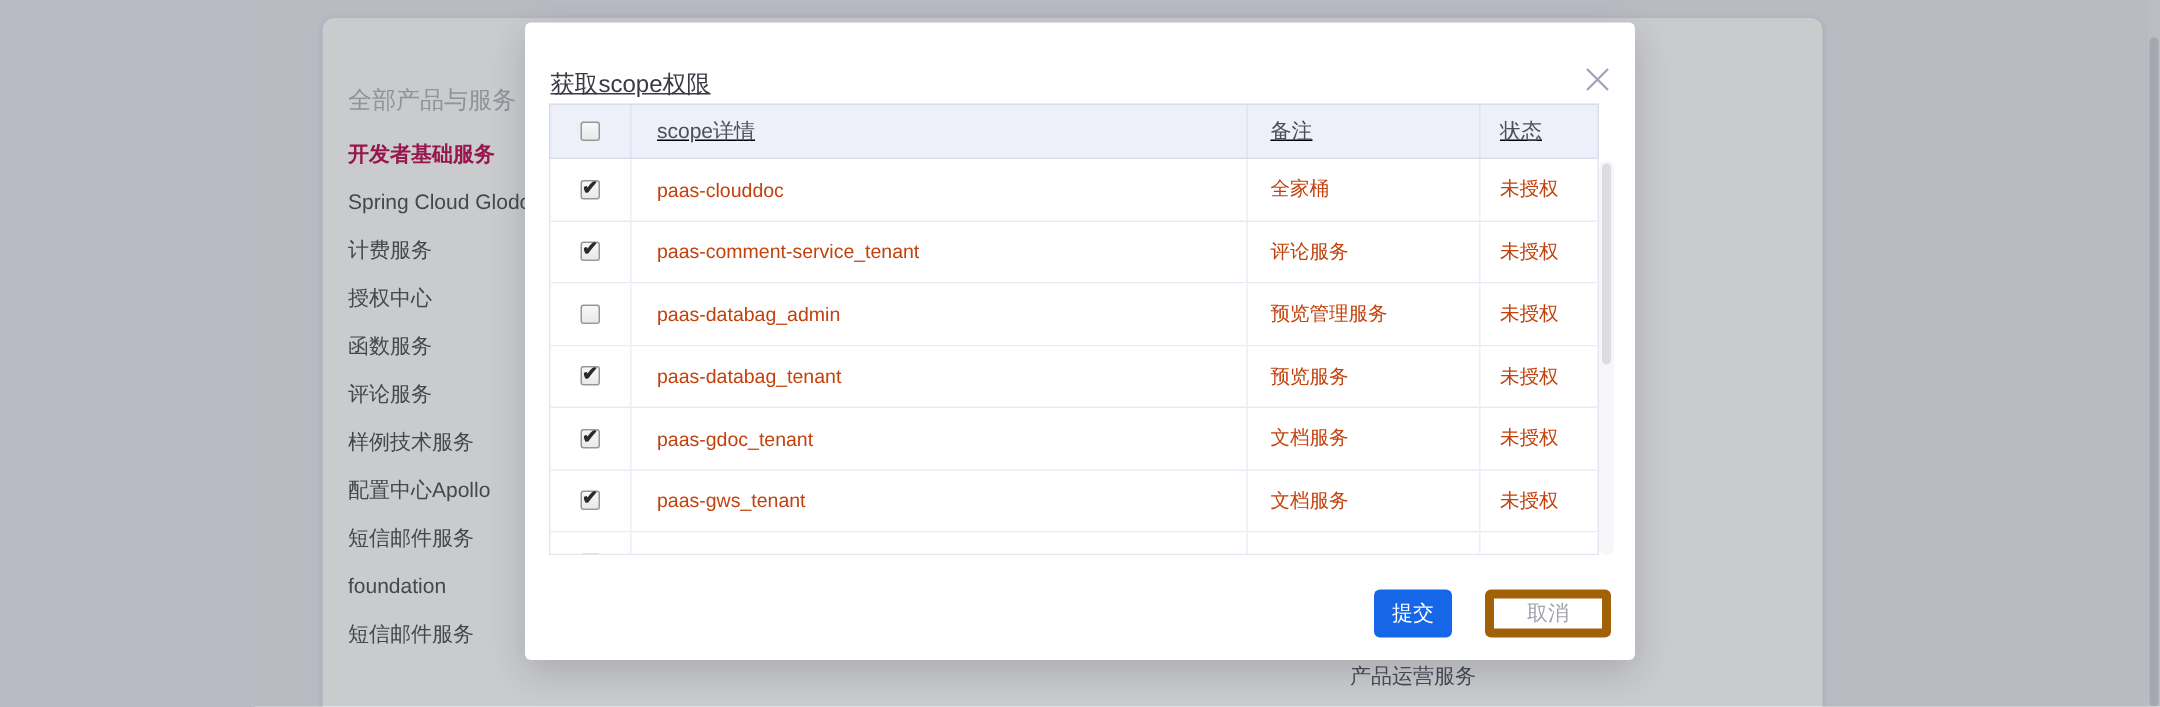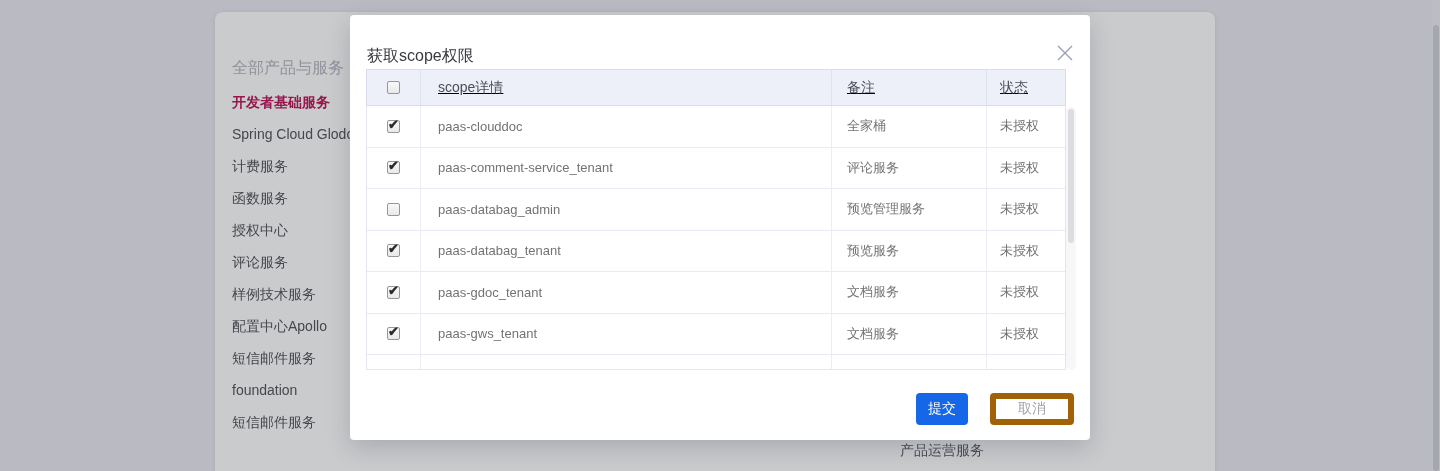--- a/index.html
+++ b/index.html
@@ -27,32 +27,32 @@
 
   
   .overlay { position:absolute; left:0; top:0; width:1440px; height:471px; background:rgba(15,16,25,0.22); z-index:10; }
 
   
   .modal {
     position:absolute; left:350px; top:15px; width:740px; height:425px;
     background:#fff; border-radius:4px; z-index:20;
     box-shadow:0 8px 24px rgba(20,25,60,0.18);
   }
-  .modal-title { position:absolute; left:17px; top:31px; font-size:16px; color:#3a3b42; }
+  .modal-title { position:absolute; left:17px; top:31px; font-size:16px; color:#3a3b42;text-decoration:underline; }
   .modal-close { position:absolute; right:14px; top:27px; width:22px; height:22px; cursor:pointer;
                  display:flex; align-items:center; justify-content:center; }
 
   
   .scope-table { position:absolute; left:16px; top:54px; width:700px; }
   .thead { display:flex; height:37px; background:#edf0f9; border:1px solid #d9dcec;text-decoration:underline; }
   .th { display:flex; align-items:center; font-size:14px; color:#4d4e58; border-right:1px solid #dfe2ef; }
   .th:last-child { border-right:none; }
   .tbody { height:264px; overflow:hidden; border-left:1px solid #e3e5f0; border-right:1px solid #e3e5f0; border-bottom:1px solid #e3e5f0; }
   .tr { display:flex; height:41.5px; border-bottom:1px solid #e9eaf3; background:#fff; }
-  .td { display:flex; align-items:center; font-size:13px; color:#737373; border-right:1px solid #eceef5; }
+  .td { display:flex; align-items:center; font-size:13px; color:#c2410c; border-right:1px solid #eceef5; }
   .td:last-child { border-right:none; }
 
   .col-check  { width:54px; justify-content:center; }
   .col-scope  { flex:1; padding-left:17px; }
   .col-remark { width:155px; padding-left:15px; }
   .col-status { width:78px;  padding-left:13px; }
 
   .checkbox { width:13px; height:13px; border:1px solid #979797; border-radius:2px;
               background:linear-gradient(#f8f8f8,#e9e9e9); position:relative; flex:none; cursor:pointer; }
   .checkbox.checked::after { content:"\2714"; position:absolute; left:0; top:-4px;
@@ -72,22 +72,22 @@
 </head>
 <body>
 
 <div class="card">
   <div class="sidebar">
     <div class="sidebar-title">全部产品与服务</div>
     <div id="sidebar-list">
         <div class="sidebar-item active">开发者基础服务</div>
         <div class="sidebar-item">Spring Cloud Glodon</div>
         <div class="sidebar-item">计费服务</div>
+        <div class="sidebar-item">授权中心</div>
         <div class="sidebar-item">函数服务</div>
-        <div class="sidebar-item">授权中心</div>
         <div class="sidebar-item">评论服务</div>
         <div class="sidebar-item">样例技术服务</div>
         <div class="sidebar-item">配置中心Apollo</div>
         <div class="sidebar-item">短信邮件服务</div>
         <div class="sidebar-item">foundation</div>
         <div class="sidebar-item">短信邮件服务</div>
       </div>
   </div>
   <div class="bg-section-title">产品运营服务</div>
 </div>

